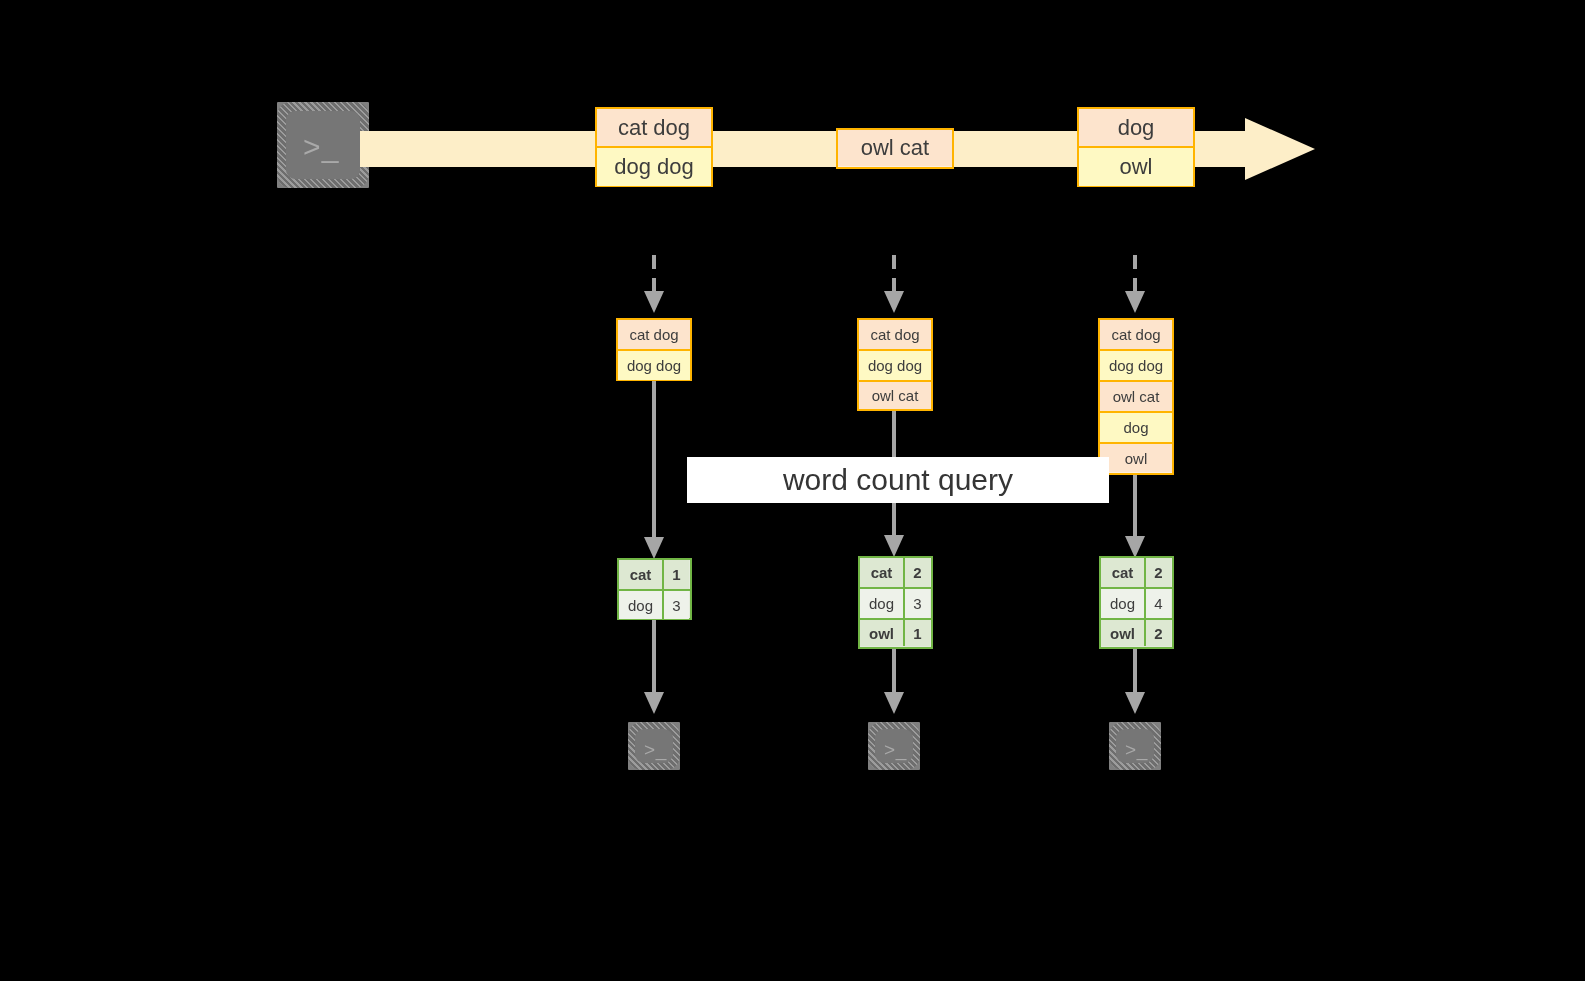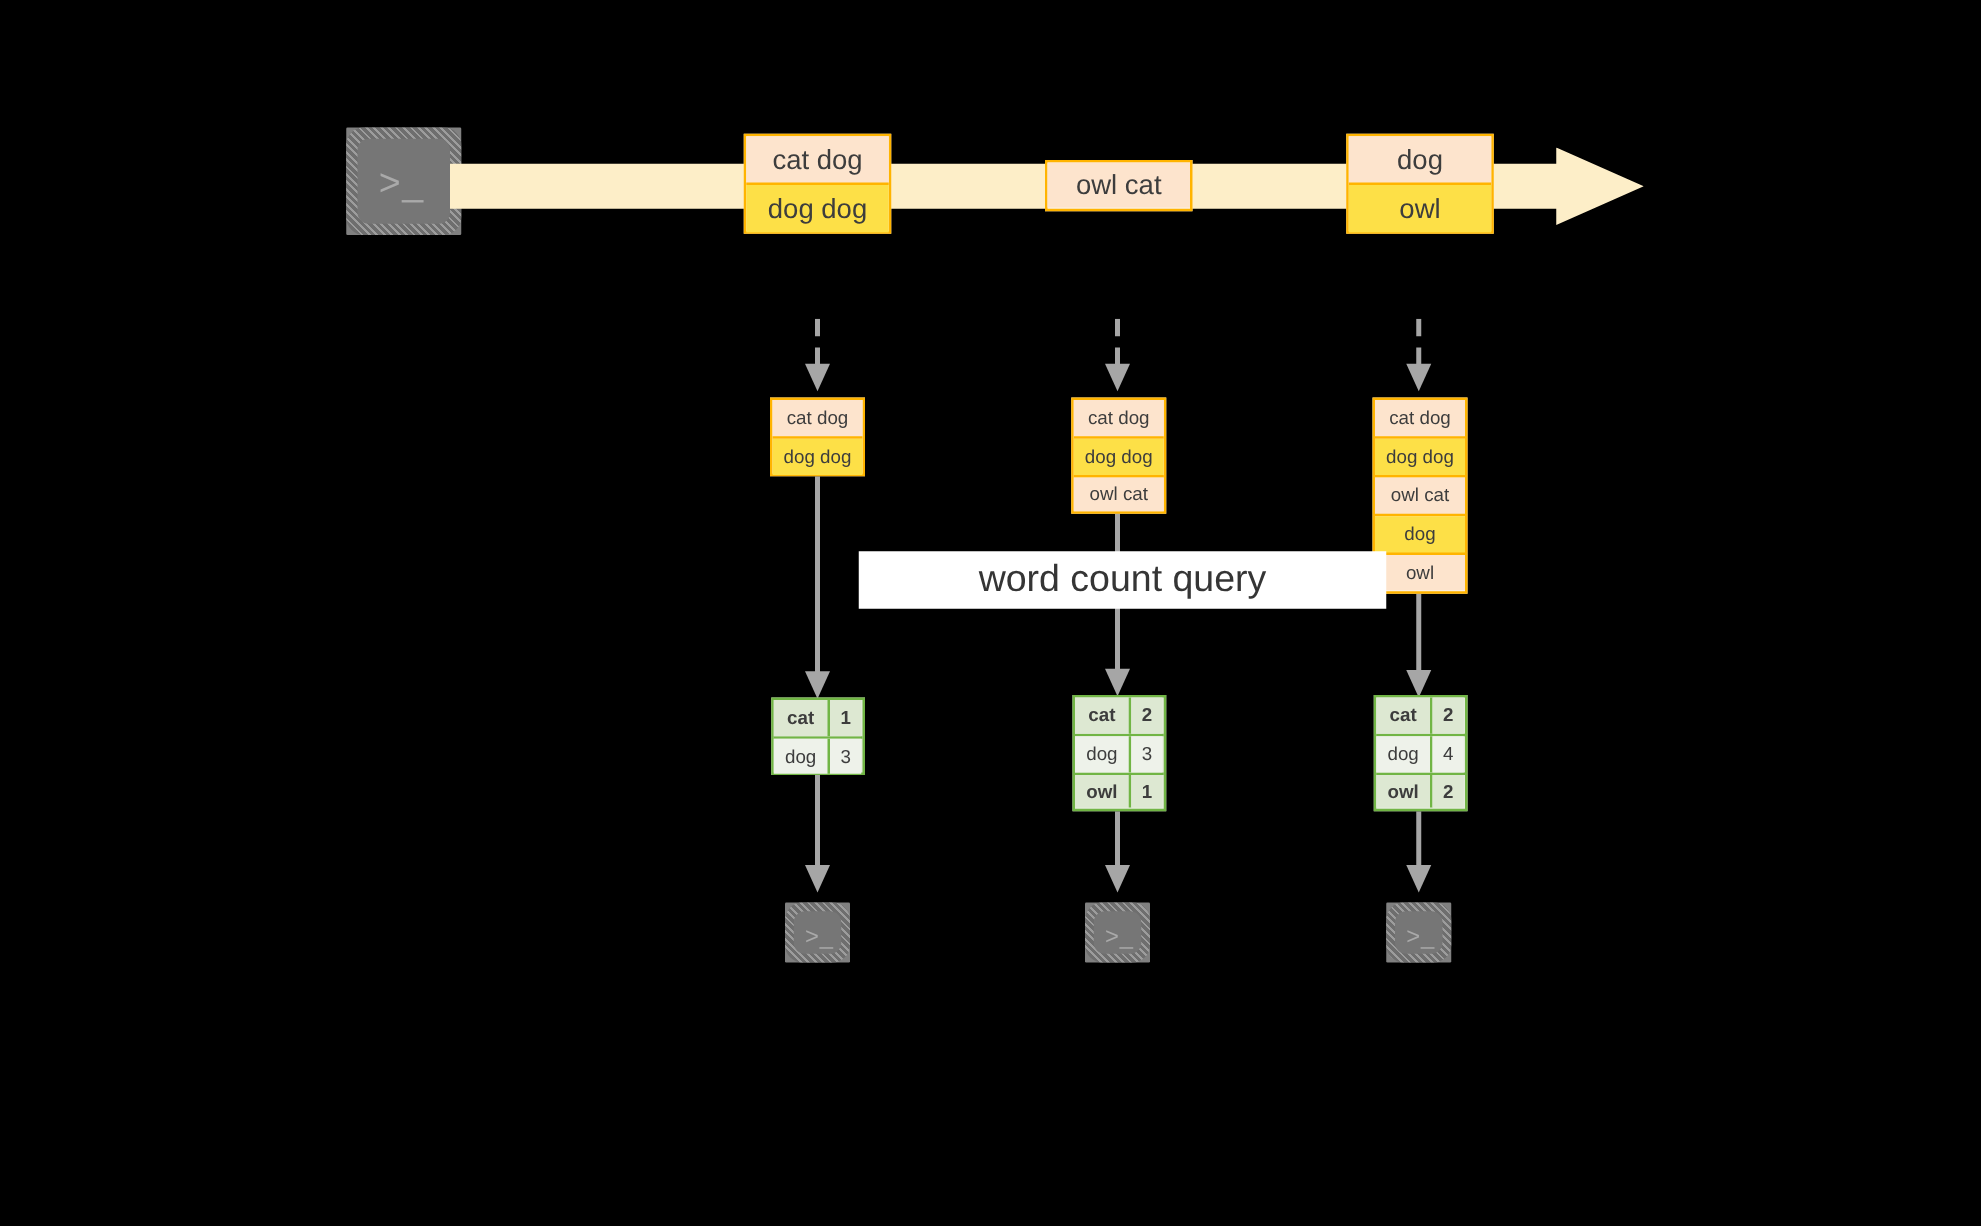--- a/index.html
+++ b/index.html
@@ -73,21 +73,21 @@
     box-sizing: border-box;
     display: flex;
     align-items: center;
     justify-content: center;
     white-space: nowrap;
     color: #3d3d3d;
     border-bottom: 2.5px solid #ffb400;
   }
   .ebox .cell:last-child { border-bottom: none; }
   .ebox .cell.dark  { background: #fde4cd; }
-  .ebox .cell.light { background: #fde047; }
+  .ebox .cell.light { background: #fef9c3; }
 
   
   .gtable {
     position: absolute;
     box-sizing: border-box;
     border: 2.5px solid #71b545;
     z-index: 3;
     background: #e4ecdc;
   }
   .gtable .grow {
@@ -273,17 +273,17 @@
     <line x1="14" y1="0" x2="14" y2="49" stroke="#a6a6a6" stroke-width="4"></line>
     <polygon points="14,65 4,43 24,43" fill="#a6a6a6"></polygon>
   </svg>
 
   <div class="term" style="left:1100px; top:713px; width:70px; height:66px;">
     <div class="term-hatch"></div>
     <div class="term-inner" style="left:7px; top:7px; right:7px; bottom:7px;"></div>
     <div class="term-glyph" style="left:16px; top:18px; font-size:19px;">&gt;_</div>
   </div>
 
-  <div class="query-band" style="left:687px; top:441px; width:422px; height:46px;">
+  <div class="query-band" style="left:687px; top:457px; width:422px; height:46px;">
     <span style="font-size:30px;">word count query</span>
   </div>
 
 </div>
 
 </body></html>

